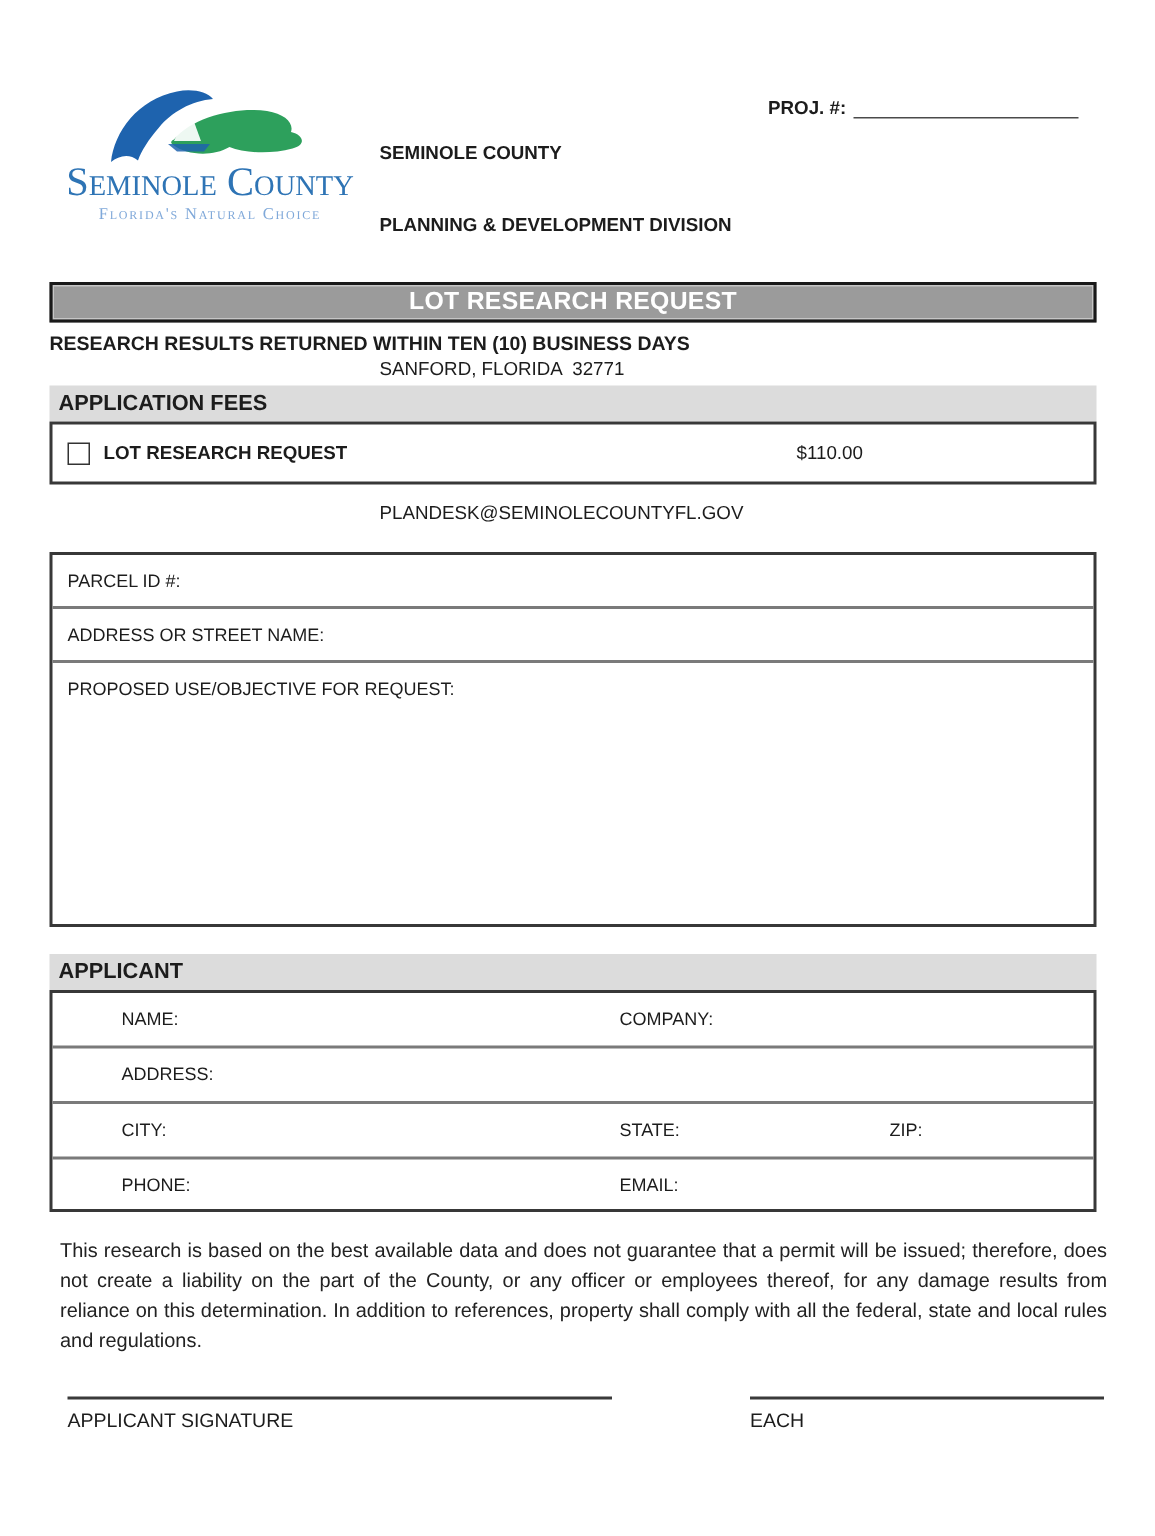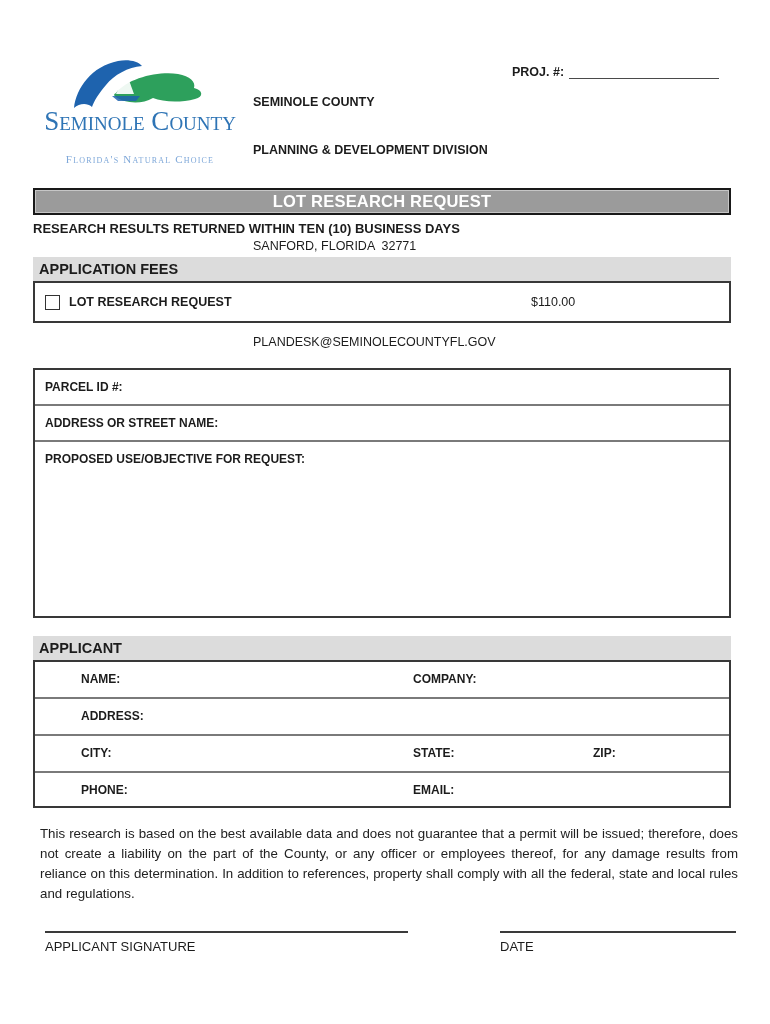--- a/index.html
+++ b/index.html
@@ -13,21 +13,21 @@
   
   .logo { position:absolute; left:42px; top:58px; width:196px; text-align:center; }
   .logo svg { display:block; margin:0 auto; }
   .logo-name {
     font-family:"Liberation Serif", serif; font-variant:small-caps;
     font-size:27px; line-height:27px; color:var(--logo-text,#2E74B5);
     white-space:nowrap; letter-spacing:0px; margin-top:-2px;
   }
   .logo-tagline {
     font-family:"Liberation Serif", serif; font-variant:small-caps;
-    font-size:11px; color:var(--logo-tagline,#7FA8D9); letter-spacing:1.2px; margin-top:18px;
+    font-size:11px; color:var(--logo-tagline,#7FA8D9); letter-spacing:1.2px; margin-top:2px;
   }
   .org { position:absolute; left:253px; top:62px; font-size:12.5px; line-height:16px; white-space:pre-wrap; }
   .org .b { font-weight:bold; }
   .proj { position:absolute; left:512px; top:64px; font-size:12.5px; font-weight:bold; white-space:nowrap; }
   .proj-line { display:inline-block; width:150px; height:15px; border-bottom:1.5px solid #4a4a4a; margin-left:5px; vertical-align:bottom; font-weight:normal; }
 
   
   .title-bar {
     position:absolute; left:33px; top:188px; width:698px; height:27px;
     background:var(--banner-bg,#9B9B9B); border:2px solid #191919;
@@ -38,21 +38,21 @@
   .subtitle { position:absolute; left:33px; top:221px; width:698px; text-align:left; font-weight:bold; font-size:13px; }
 
   
   .band {
     position:absolute; left:33px; width:698px; height:24px;
     background:var(--band-bg,#DCDCDC); font-weight:bold; font-size:14.5px;
     padding:4px 0 0 6px;
   }
   .band .note { font-weight:normal; font-size:11.5px; }
   .box { position:absolute; left:33px; width:698px; border:2px solid #383838; background:#fff; }
-  .row { position:relative; border-bottom:2px solid #7a7a7a;font-weight:bold; }
+  .row { position:relative; border-bottom:2px solid #7a7a7a; }
   .row:last-child { border-bottom:none; }
   .lbl { position:absolute; left:10px; top:10px; font-size:12px; white-space:nowrap; }
   .cell { position:absolute; top:0; bottom:0;margin-left:36px; }
   .fill { position:absolute; left:0; right:0; top:0; bottom:0; }
 
   
   .band-fees { top:257px; }
   .box-fees { top:281px; height:42px; }
   .checkbox { position:absolute; left:10px; top:12px; width:15px; height:15px; border:1.8px solid #333; background:#fff; }
   .fee-label { position:absolute; left:34px; top:12px; font-weight:bold; font-size:12.5px; }
@@ -171,15 +171,15 @@
         <span class="lbl">EMAIL:</span>
       </div>
     </div>
   </div>
 
   <p class="disclaimer">This research is based on the best available data and does not guarantee that a permit will be issued; therefore, does not create a liability on the part of the County, or any officer or employees thereof, for any damage results from reliance on this determination. In addition to references, property shall comply with all the federal, state and local rules and regulations.</p>
 
   <div class="sig-line sig"></div>
   <div class="sig-label sig">APPLICANT SIGNATURE</div>
   <div class="sig-line date"></div>
-  <div class="sig-label date">DATE</div>
+  <div class="sig-label date">EACH</div>
 
 </div>
 
 </body></html>

